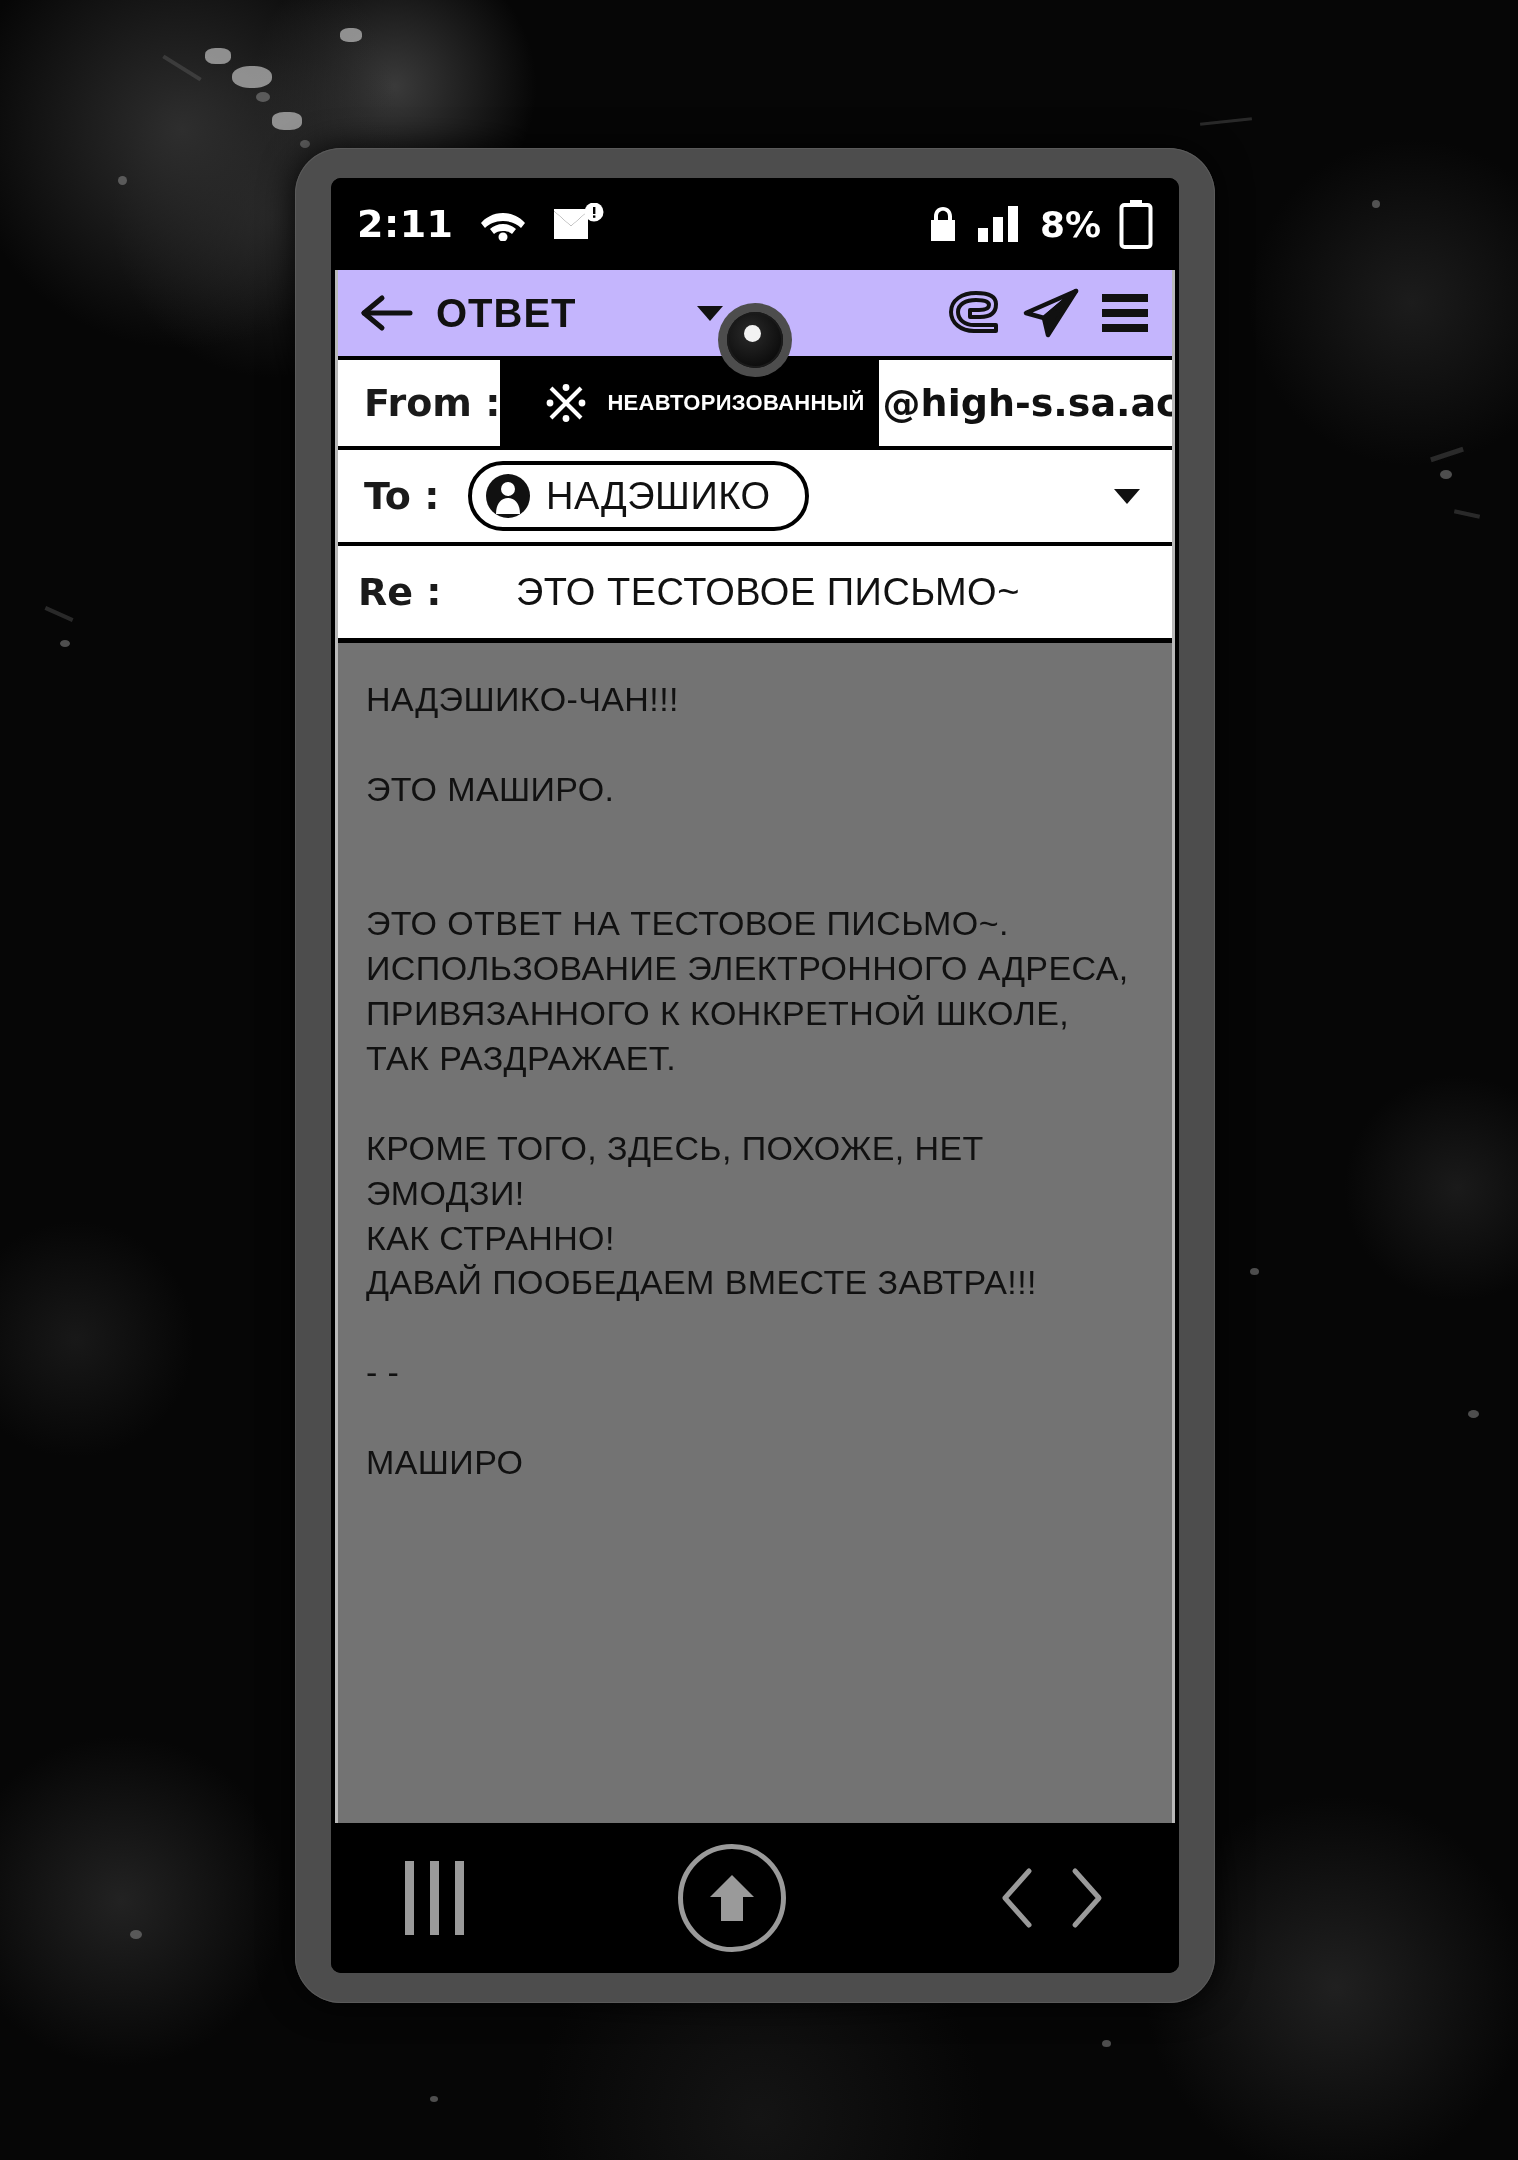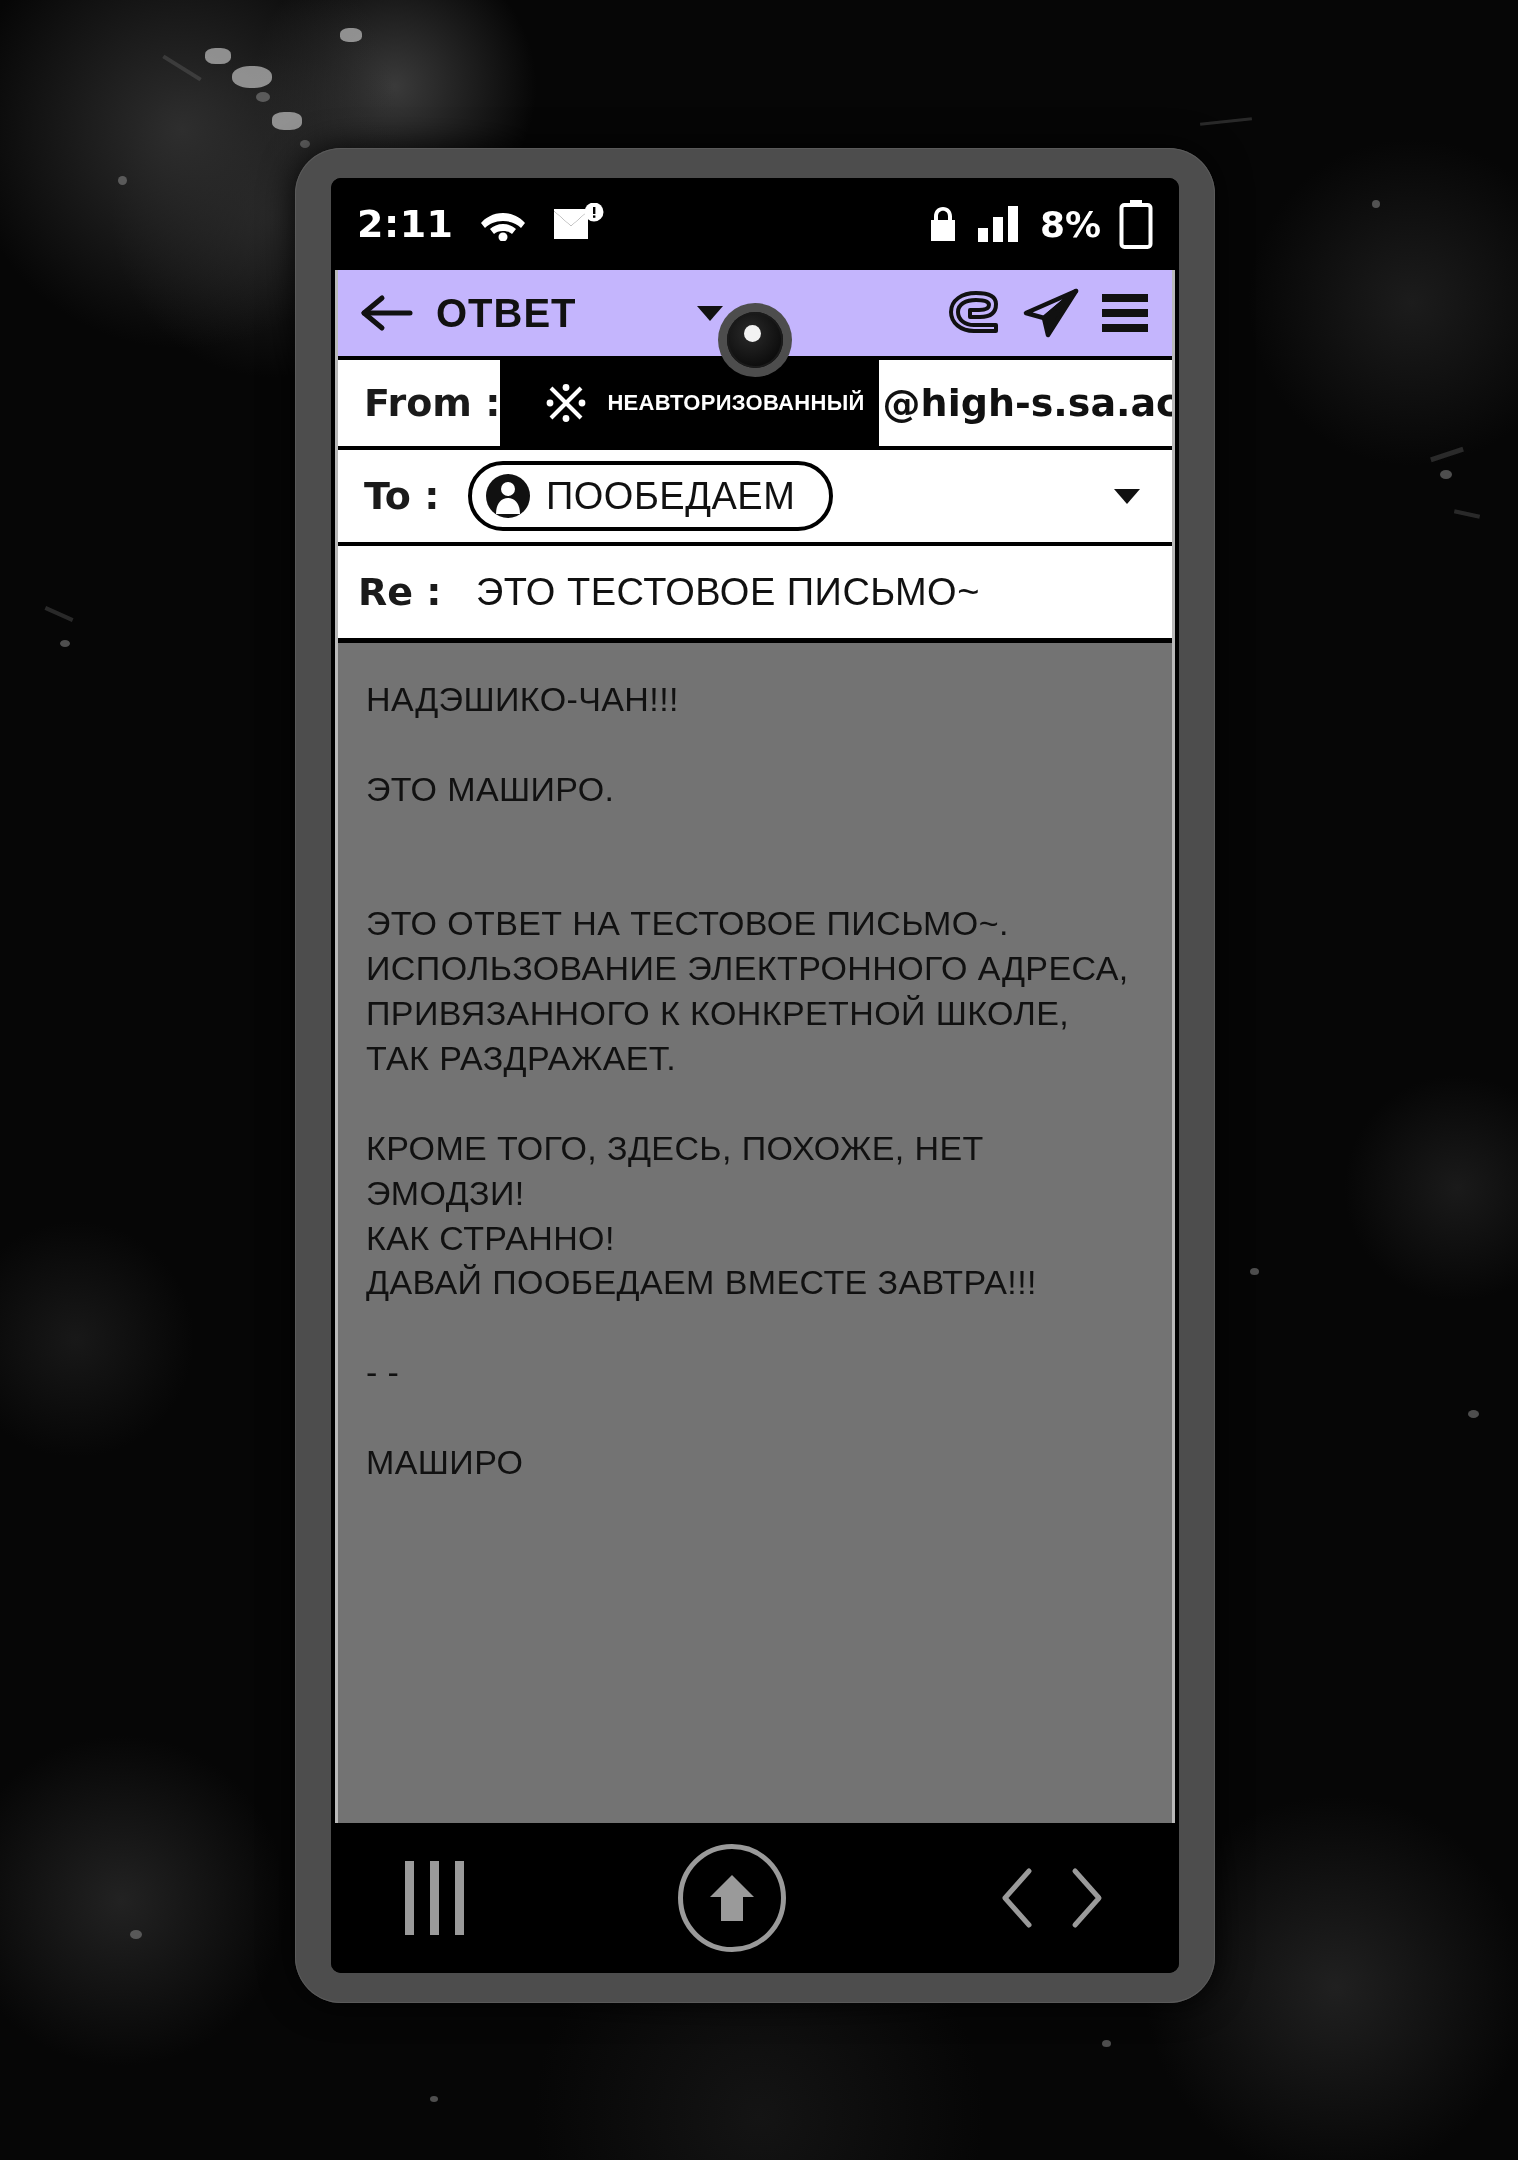--- a/index.html
+++ b/index.html
@@ -150,21 +150,21 @@
     height:62px;padding:0 34px 0 12px;
     background:#fff;margin-left:12px;
   }
   .chip .chiptext{
     font-size:38px;font-weight:500;color:#111;white-space:nowrap;
     letter-spacing:.5px;
   }
   #row-to .caret{margin-left:auto;margin-right:30px;}
 
   .subject{
-    font-size:38px;color:#111;letter-spacing:.5px;white-space:nowrap;
+    font-size:38px;color:#111;letter-spacing:.5px;white-space:nowrap;margin-left:40px;
   }
 
   
   #body{
     flex:1 1 auto;
     background:#737373;
     padding:34px 28px 8px 28px;
     overflow:hidden;
   }
   #body p{
@@ -344,21 +344,21 @@
         <span class="lbl">To :</span>
 
         <span class="chip">
           <span>
             <svg width="48" height="48" viewBox="0 0 48 48">
               <circle cx="24" cy="24" r="22" fill="#111"></circle>
               <circle cx="24" cy="17" r="7" fill="#fff"></circle>
               <path d="M24 26 C16 26 12 33 12 42 L36 42 C36 33 32 26 24 26 Z" fill="#fff"></path>
             </svg>
           </span>
-          <span class="chiptext">ПООБЕДАЕМ</span>
+          <span class="chiptext">НАДЭШИКО</span>
         </span>
 
         <span class="caret">
           <svg width="30" height="20" viewBox="0 0 30 20">
             <path d="M2 3 L28 3 L15 18 Z" fill="#111"></path>
           </svg>
         </span>
       </div>
 
       <div class="hrow" id="row-re">

